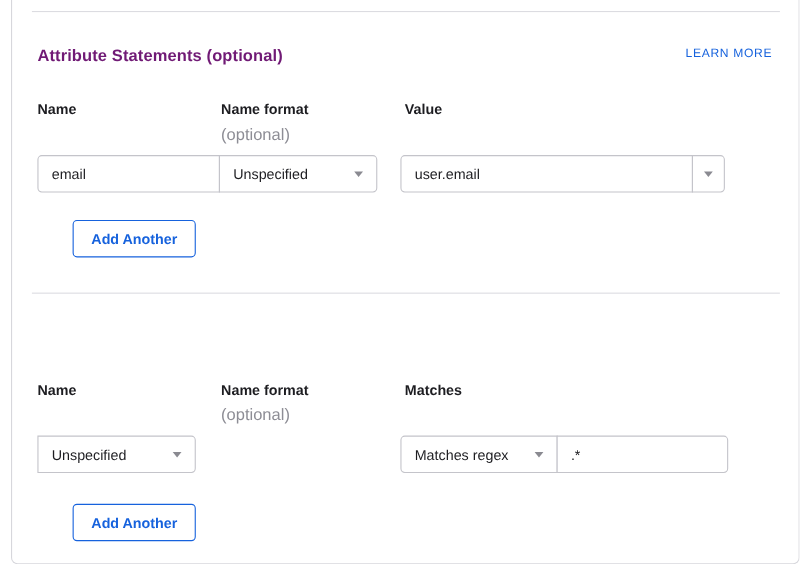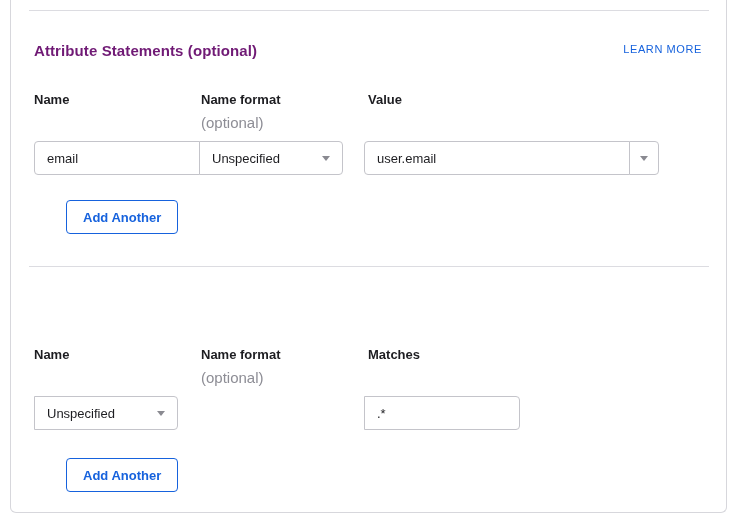--- a/index.html
+++ b/index.html
@@ -163,18 +163,22 @@
   <div class="col-label" style="top:347px; left:357px;">Matches</div>
 
   <div class="input-group grp" style="top:396px; left:23px;">
     <div class="select" style="width:144px;">
       <span>Unspecified</span>
       <span class="caret"></span>
     </div>
   </div>
 
   <div class="input-group grp" style="top:396px; left:353px;">
+    <div class="select" style="width:143px;">
+      <span>Matches regex</span>
+      <span class="caret"></span>
+    </div>
     <input class="text-input" style="width: 156px;" value=".*">
   </div>
 
   <button class="add-btn" style="top:458px;">Add Another</button>
 
 </div>
 
 </body></html>

